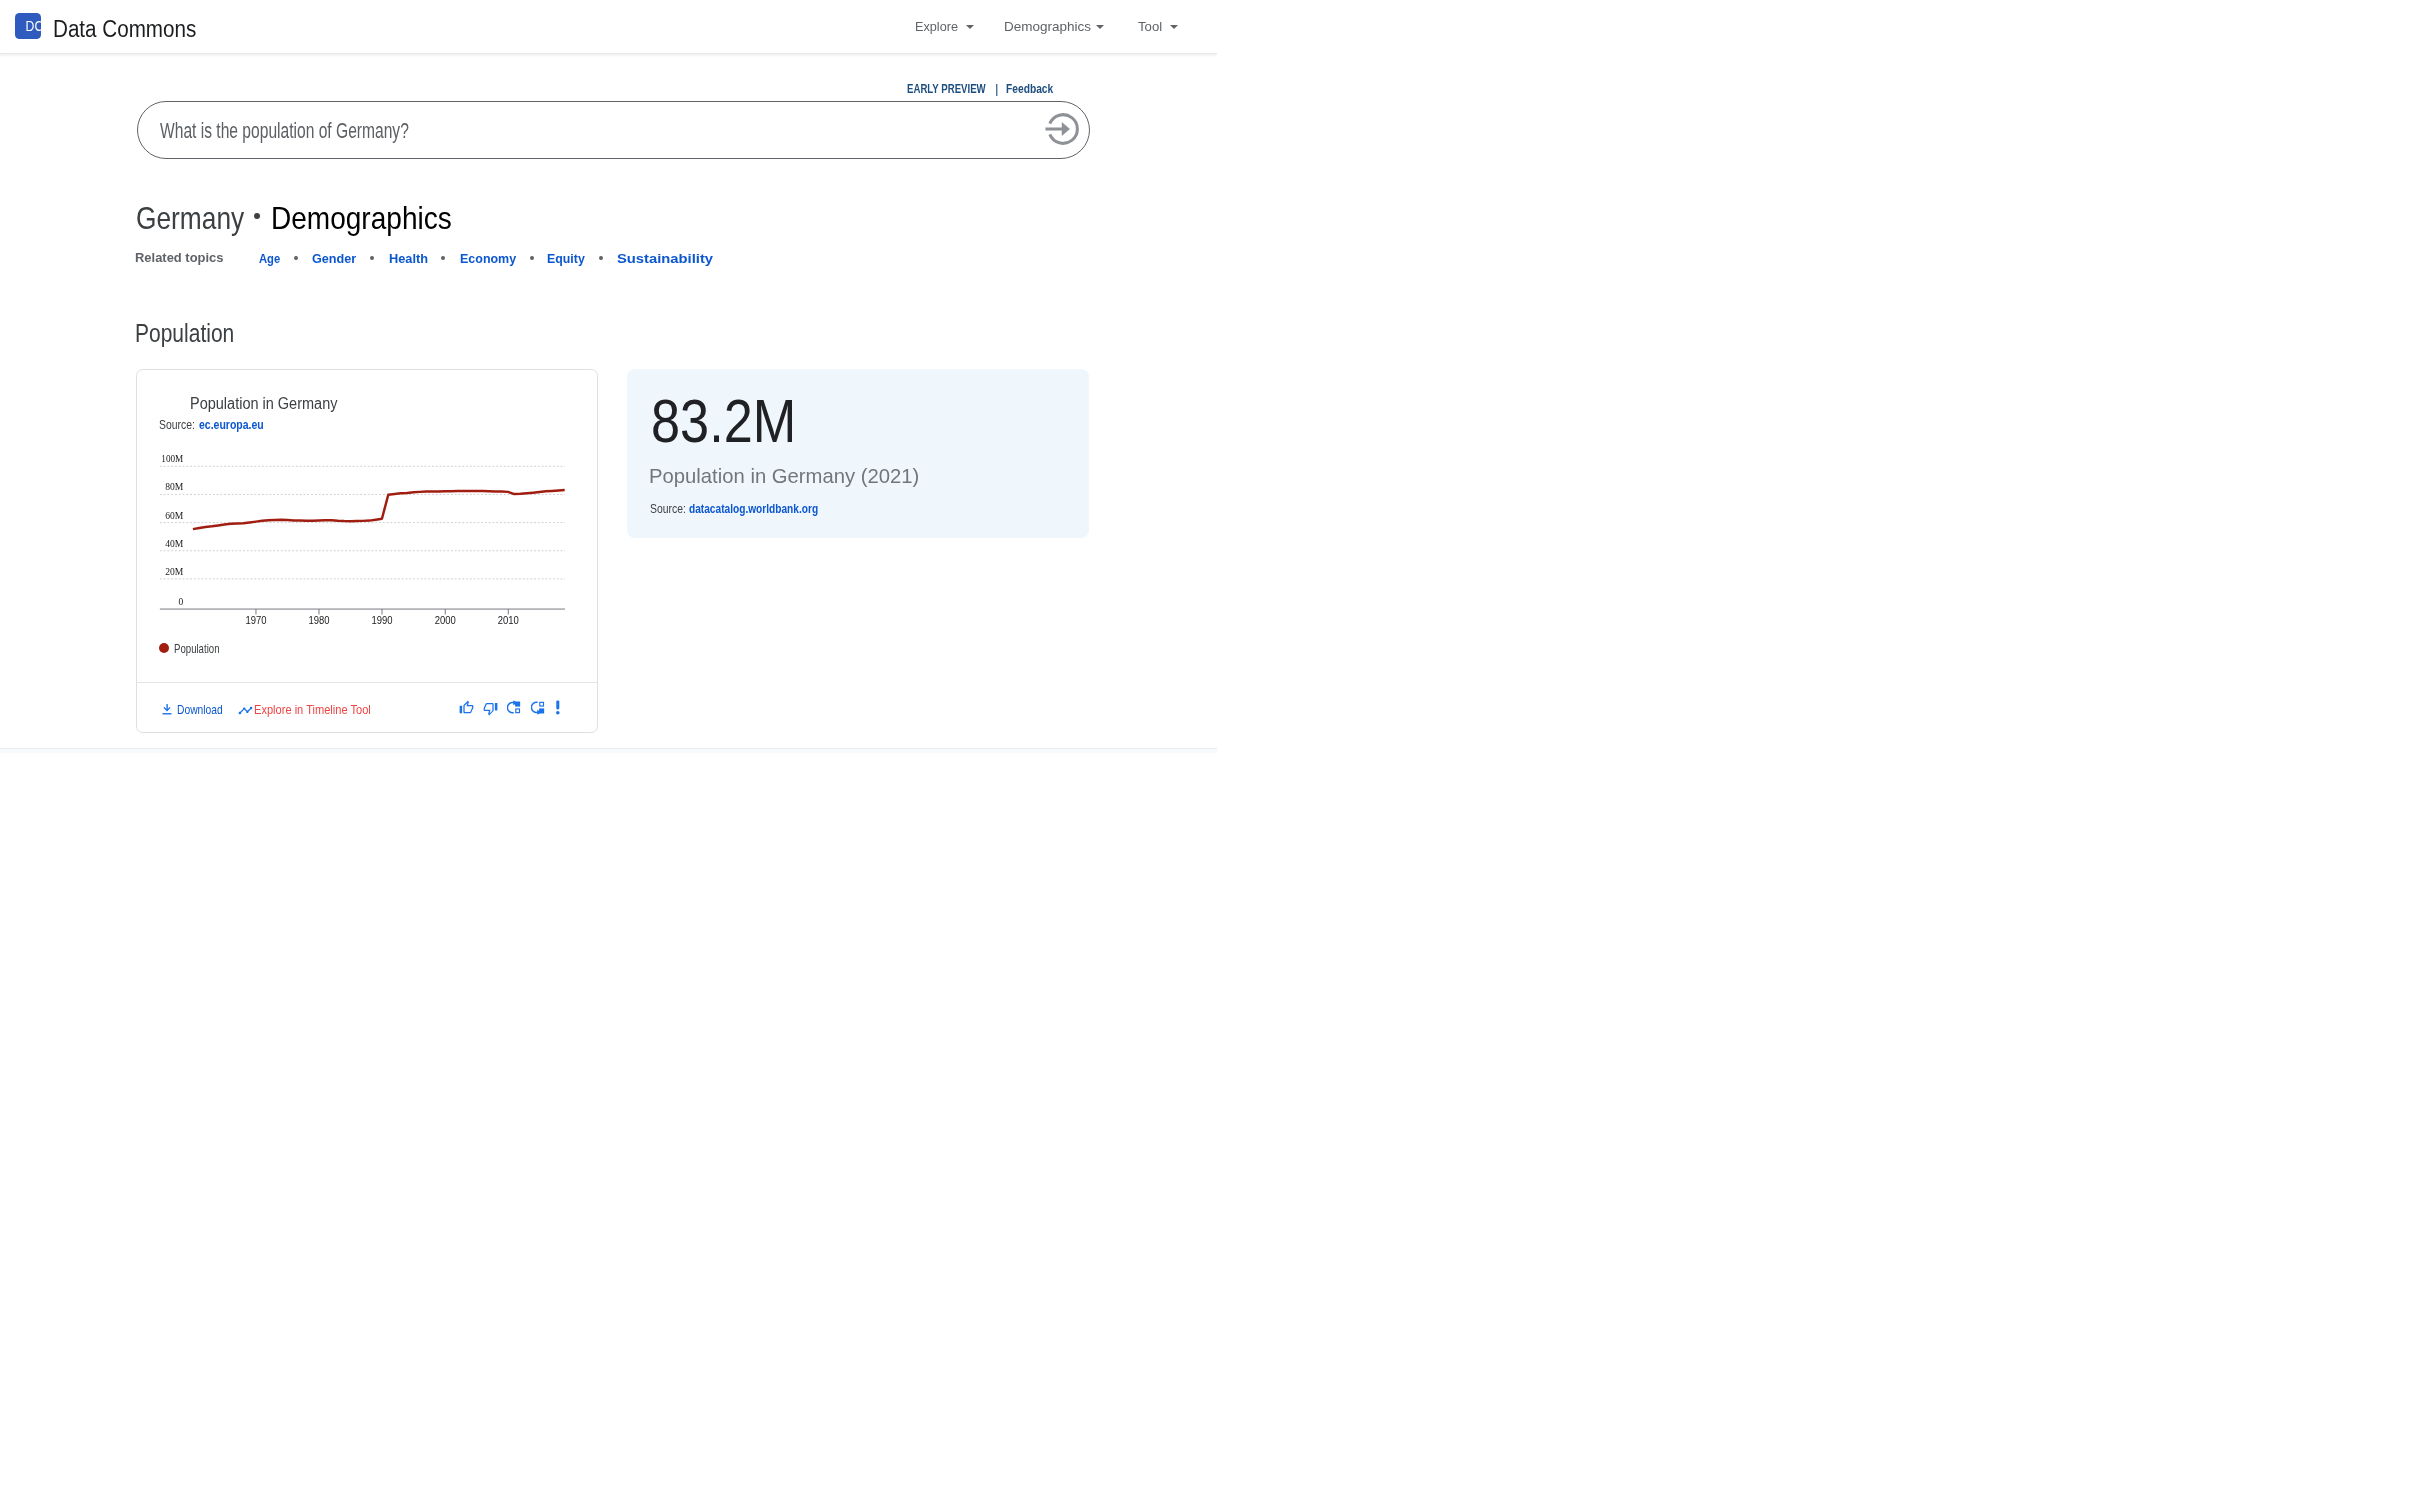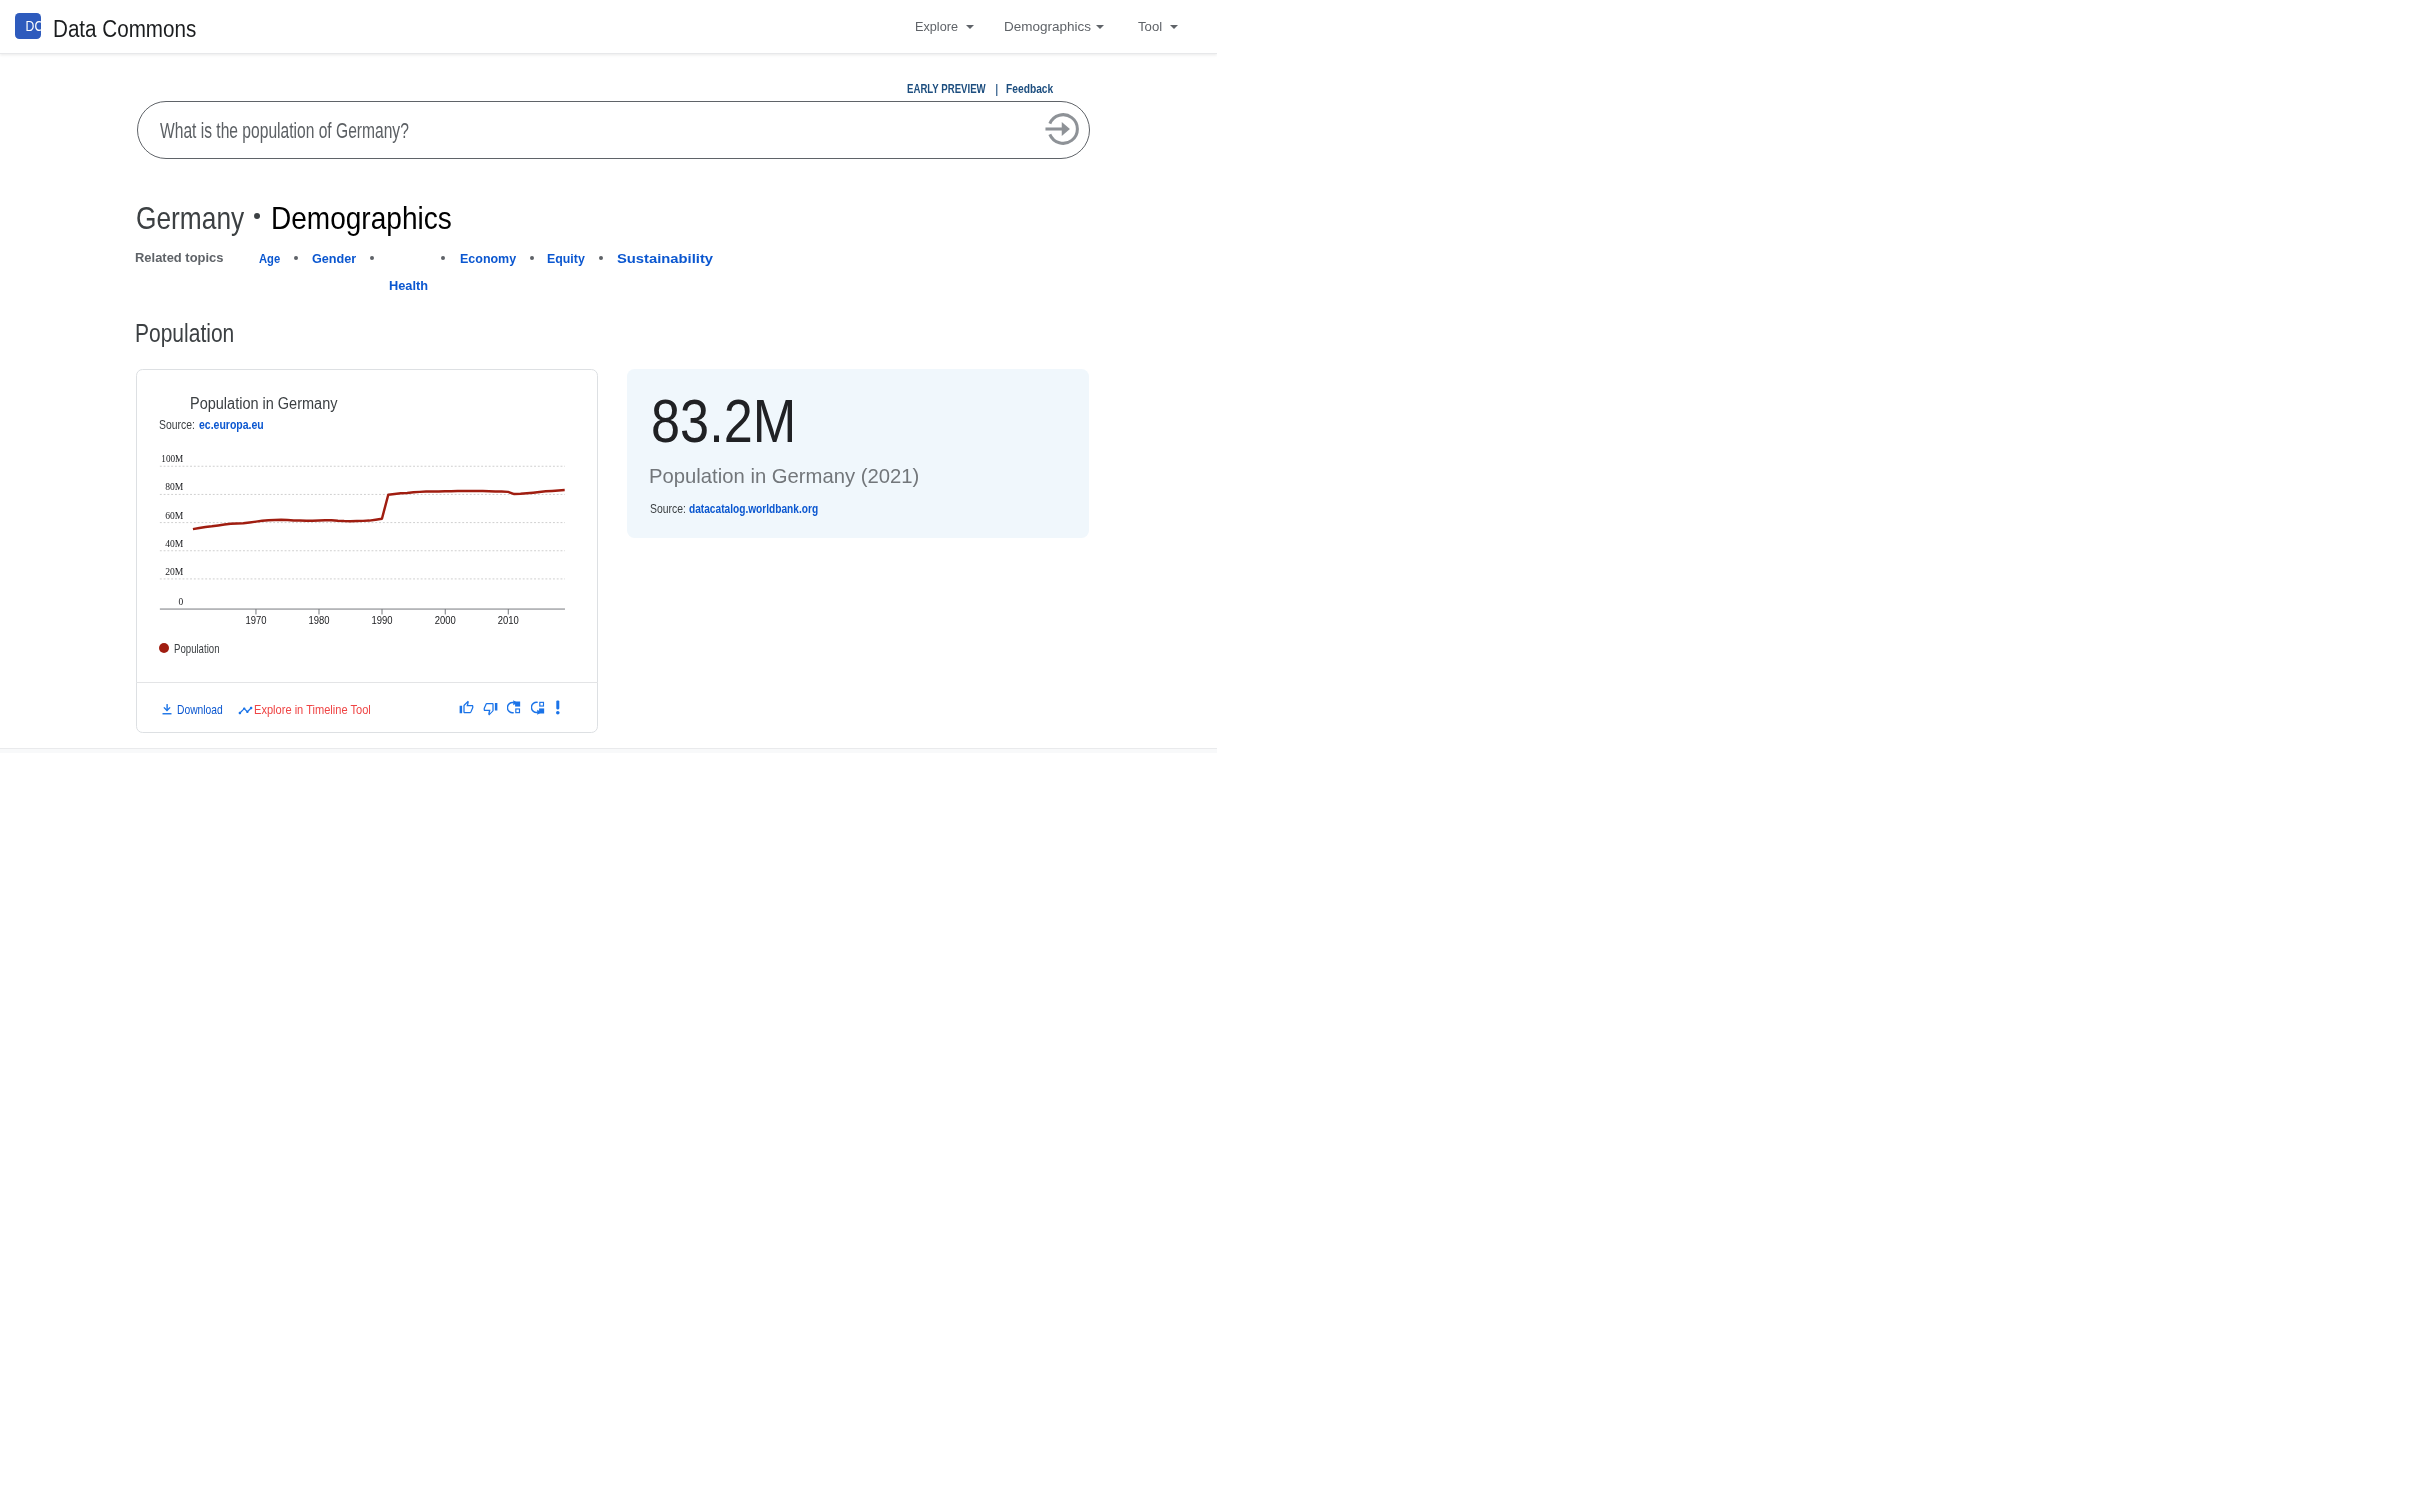--- a/index.html
+++ b/index.html
@@ -51,21 +51,21 @@
 <div class="abs" style="left:136px;top:202px;font-size:32px;line-height:32px;color:#3c4043;"><span class="gs" style="transform:scaleX(0.822);">Germany</span></div>
 <div class="abs" style="left:254px;top:213px;width:6px;height:6px;border-radius:50%;background:#3c4043;"></div>
 <div class="abs" style="left:271px;top:202px;font-size:32px;line-height:32px;color:#000000;"><span class="gs" style="transform:scaleX(0.876);">Demographics</span></div>
 
 <div class="abs" style="left:135px;top:251px;height:19px;font-size:13.7px;line-height:14px;font-weight:700;color:#5f6368;"><span class="gs" style="transform:scaleX(0.945);">Related topics</span></div>
 <div class="abs" id="topics" style="left:0;top:252px;height:19px;line-height:13.2px;white-space:nowrap;">
   <a class="gs" style="left:259px;transform:scaleX(0.851);">Age</a>
       <span class="dot" style="left:294px;"></span>
   <a class="gs" style="left:312px;transform:scaleX(0.959);">Gender</a>
       <span class="dot" style="left:370px;"></span>
-  <a class="gs" style="left:389px;transform:scaleX(0.970);margin-top:27px;">Health</a>
+  <a class="gs" style="left:389px;transform:scaleX(0.970);">Health</a>
       <span class="dot" style="left:441px;"></span>
   <a class="gs" style="left:460px;transform:scaleX(0.946);">Economy</a>
       <span class="dot" style="left:530px;"></span>
   <a class="gs" style="left:547px;transform:scaleX(0.937);">Equity</a>
       <span class="dot" style="left:599px;"></span>
   <a class="gs" style="left:617px;transform:scaleX(1.12);">Sustainability</a>
 </div>
 
 <div class="abs" style="left:135px;top:321px;font-size:25px;line-height:25.6px;color:#3c4043;"><span class="gs" style="transform:scaleX(0.84);">Population</span></div>
 

